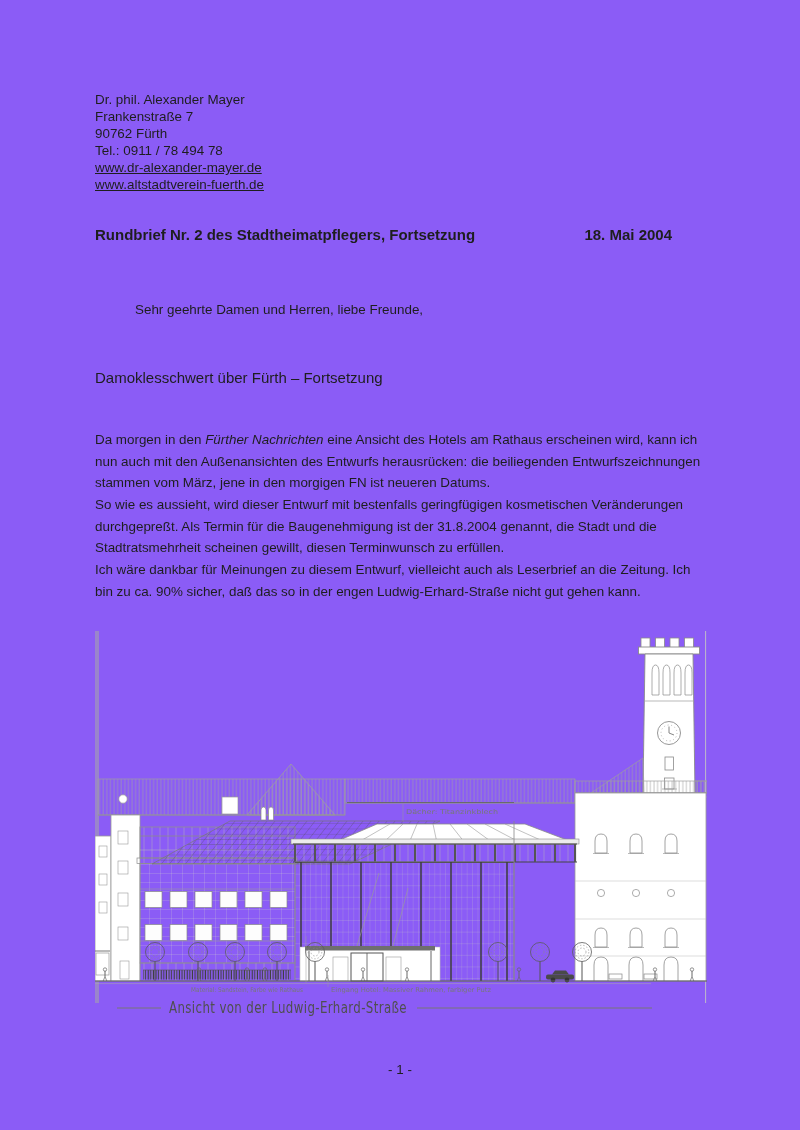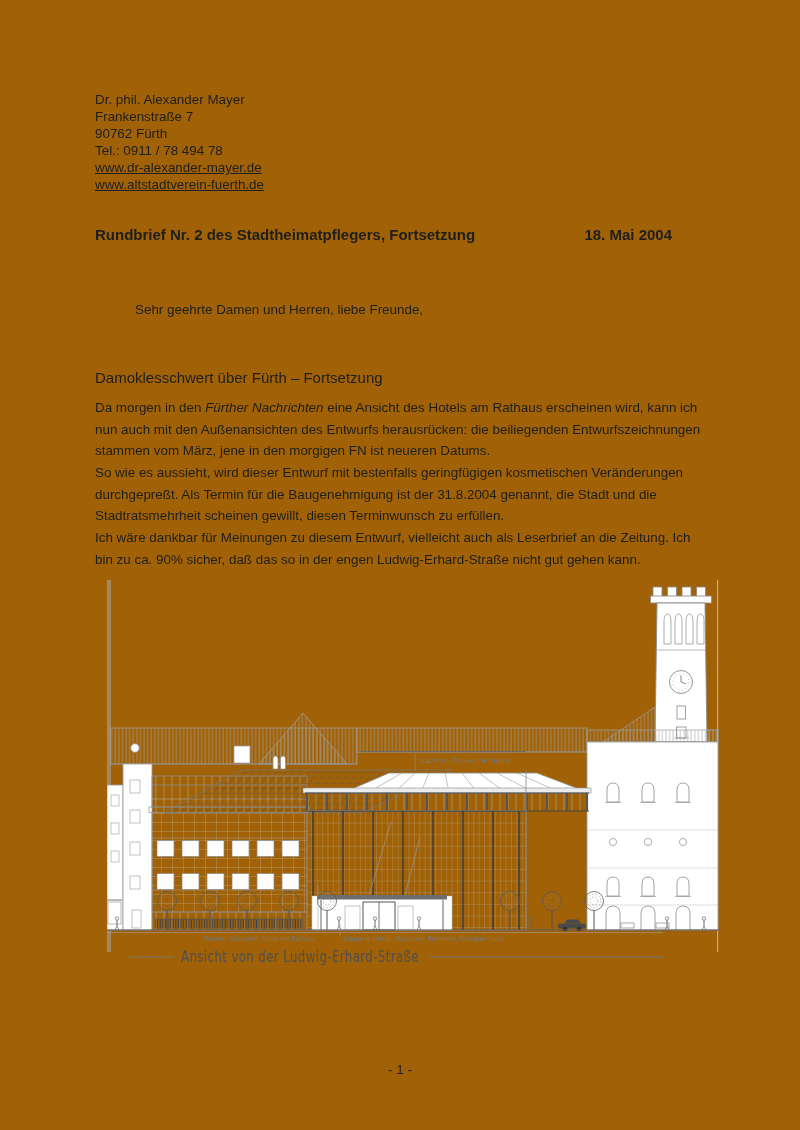--- a/index.html
+++ b/index.html
@@ -1,31 +1,31 @@
 <!DOCTYPE html>
 <html><head>
 <meta charset="utf-8">
 <style>
   html,body{margin:0;padding:0;background:#fff;}
-  .sheet{position:relative;width:800px;height:1130px;background:#a16207;overflow:hidden;
+  .sheet{position:relative;width:800px;height:1130px;background:#8b5cf6;overflow:hidden;
          font-family:"Liberation Sans", sans-serif;color:#1e1e1e;}
   .abs{position:absolute;}
   .address{left:95px;top:91px;font-size:13.4px;line-height:17px;}
   .address .link{text-decoration:underline;}
   .titlerow{left:95px;top:226px;width:577px;display:flex;justify-content:space-between;
             font-size:15px;font-weight:bold;}
   .body-text{font-size:13.4px;line-height:21.7px;}
   .salutation{left:95px;top:299px;margin-left:40px;}
   .intro{left:95px;top:326px;}
   .sectionhead{left:95px;top:369px;font-size:15px;font-weight:normal;}
-  .para{left:95px;width:616px;}
+  .para{left:95px;width:616px;margin-top:32px;}
   .p1{top:397px;}
   .p2{top:462px;}
   .p3{top:527px;}
-  .figure{left:95px;top:580px;width:612px;height:400px;margin-left:12px;}
+  .figure{left:95px;top:631px;width:612px;height:400px;}
   .pagenum{top:1062px;left:0;width:100%;text-align:center;font-size:13.4px;}
   svg text{font-family:"DejaVu Sans", sans-serif;}
   .arch-label{font-size:6.5px;fill:#787878;}
   .arch-caption{font-size:15.5px;fill:#4f4f4f;letter-spacing:.5px;}
   em{font-style:italic;}
 </style>
 </head>
 <body>
 
 <div class="sheet">

